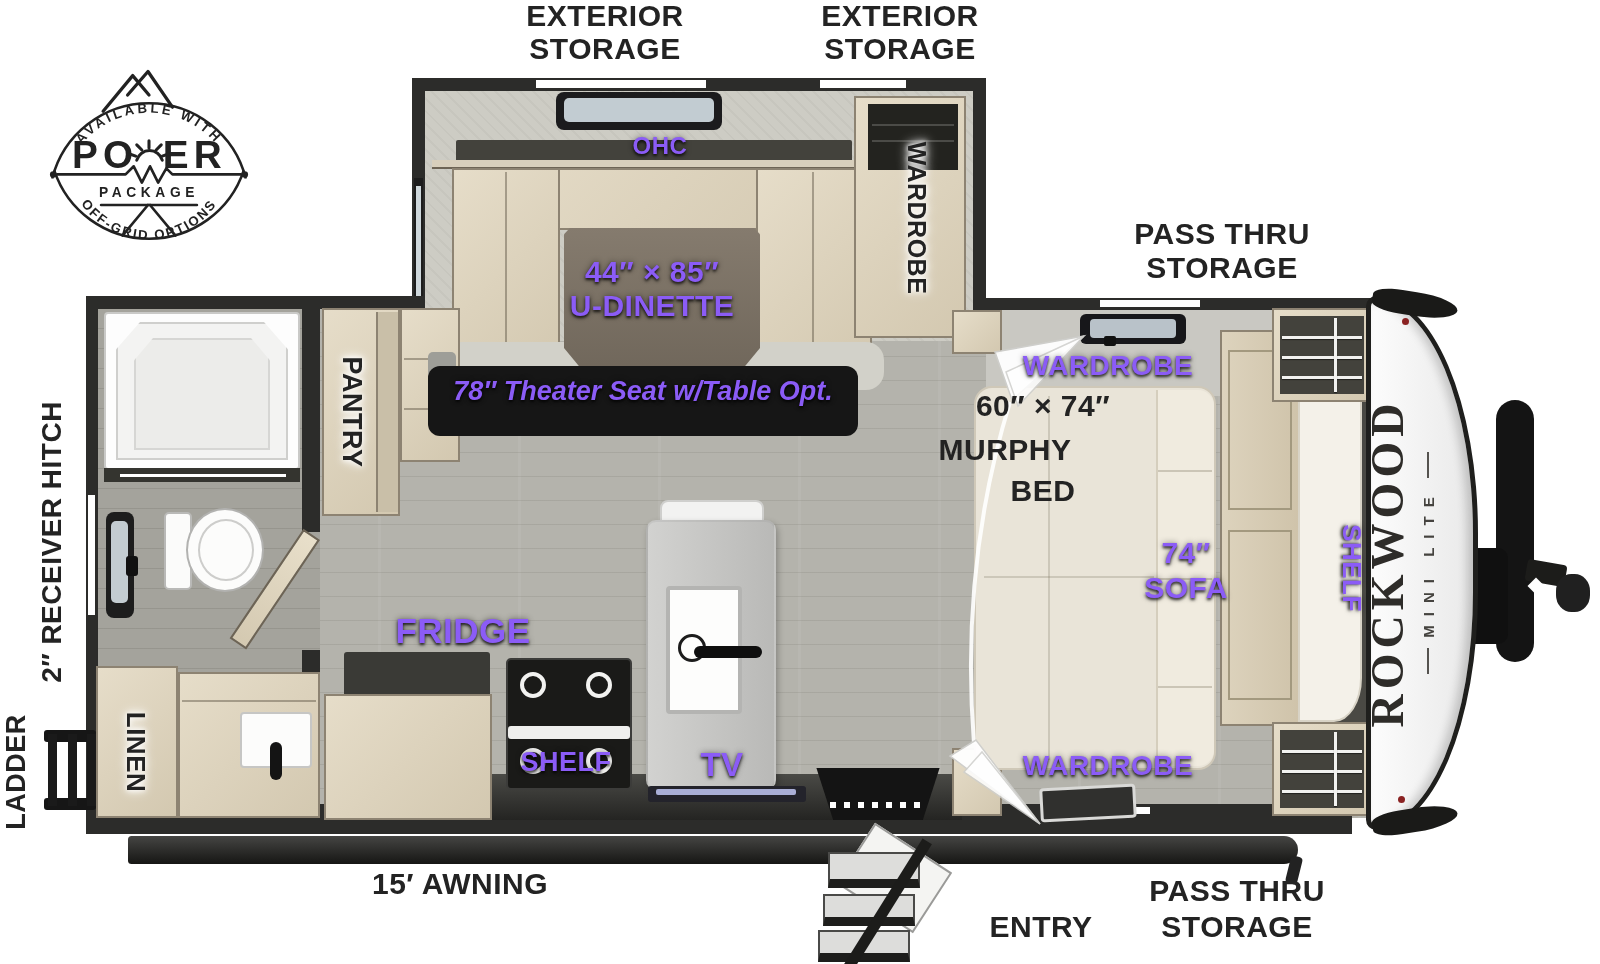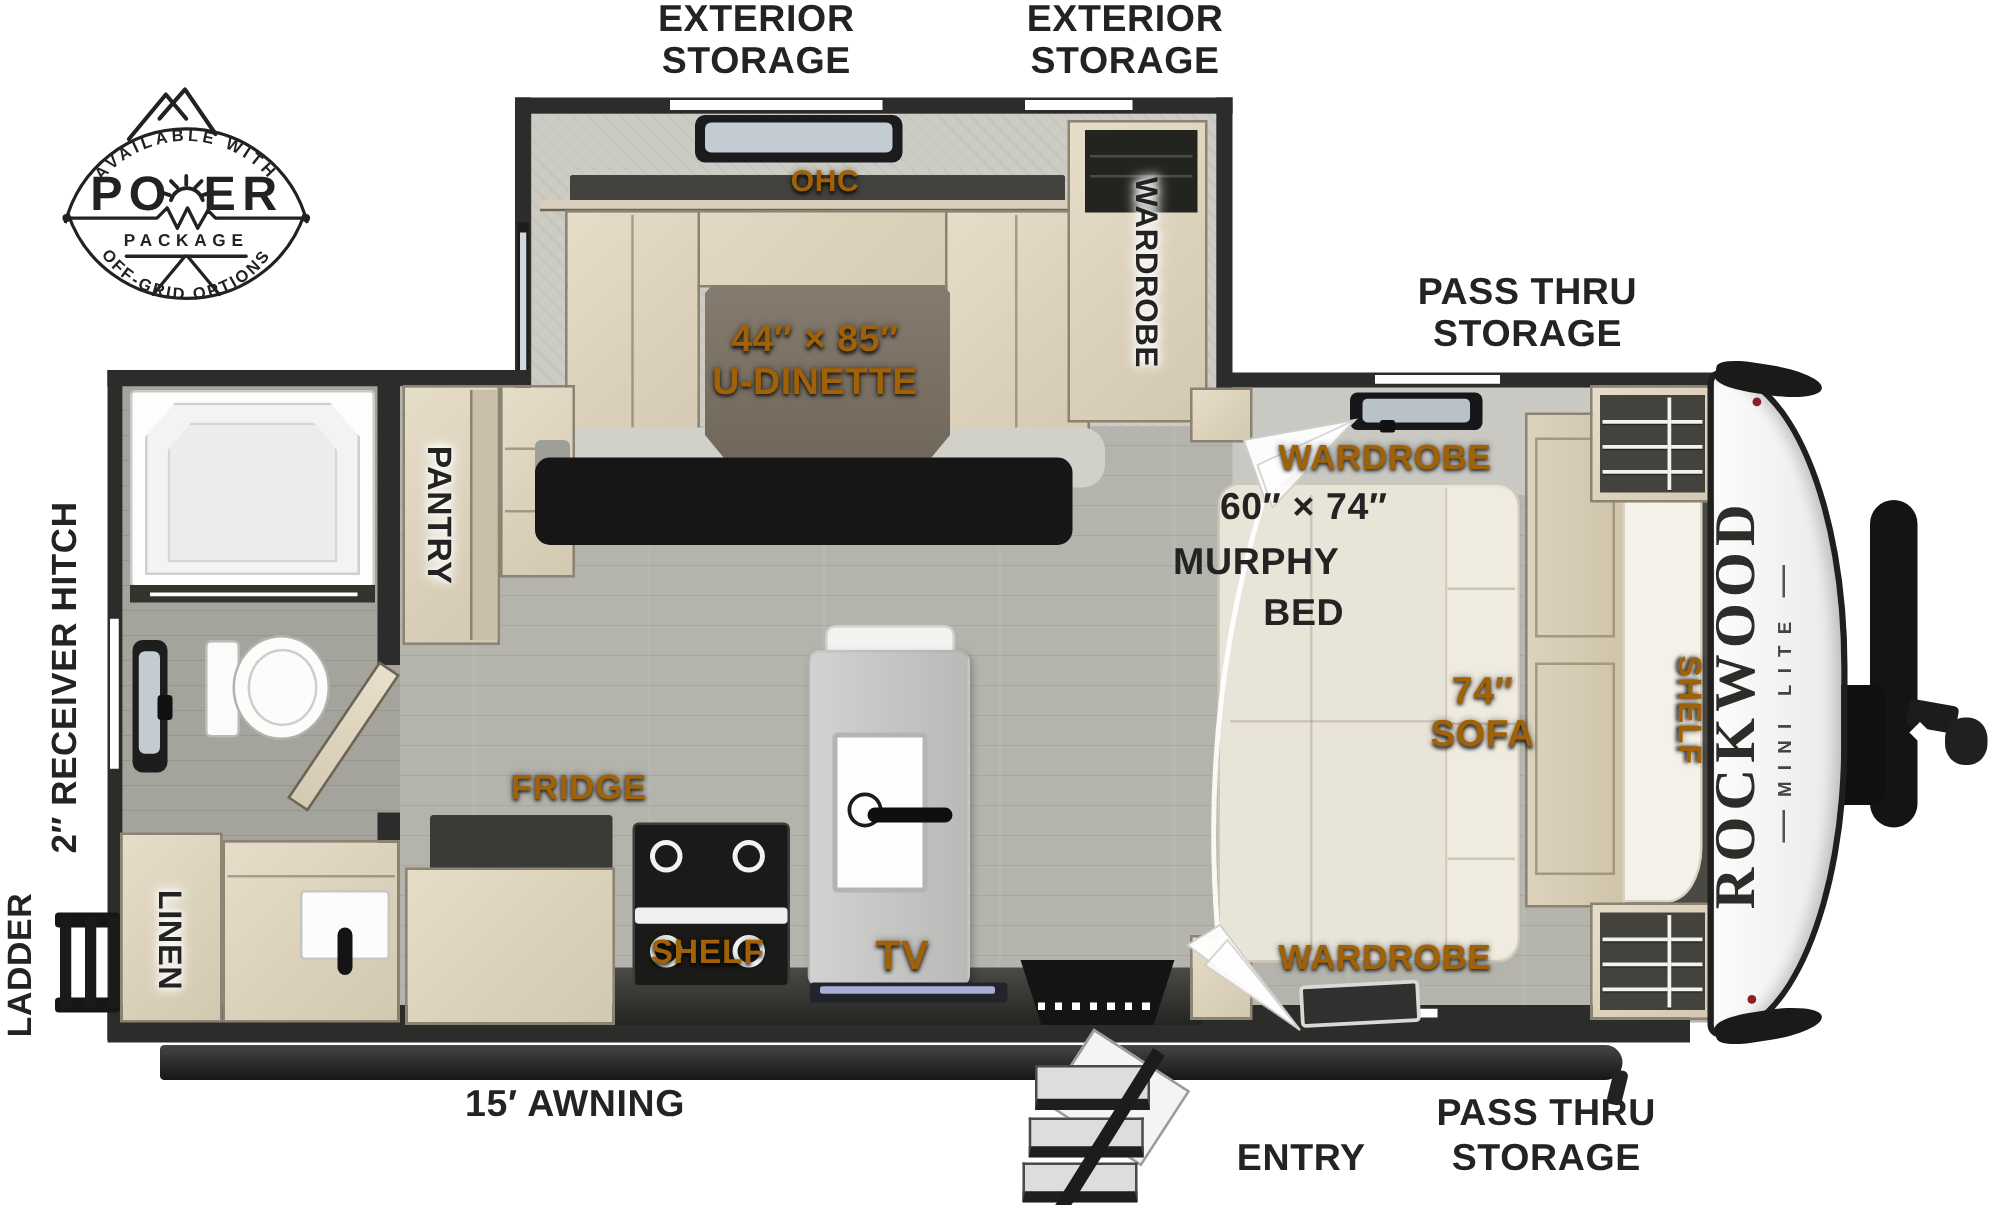--- a/index.html
+++ b/index.html
@@ -6,21 +6,21 @@
   html,body{background:#fff}
   #plan{position:relative;width:1600px;height:964px;background:#fff;overflow:hidden;
         font-family:"Liberation Sans",sans-serif}
   .a{position:absolute}
   .wall{position:absolute;background:#2c2c2a}
   .gap{position:absolute;background:#fff}
   .cab{position:absolute;background:linear-gradient(135deg,#e6ddc9,#d3c8b0);border:2px solid #8d8372}
   .dk{position:absolute;background:#23231f}
   .lbl{position:absolute;font-weight:800;color:#232323;letter-spacing:.5px;white-space:nowrap;
        transform:translate(-50%,-50%);font-size:30px;line-height:1}
-  .white{color:#a16207;text-shadow:0 2px 3px rgba(0,0,0,.78),0 0 6px rgba(0,0,0,.45)}
+  .white{color:#8b5cf6;text-shadow:0 2px 3px rgba(0,0,0,.78),0 0 6px rgba(0,0,0,.45)}
   .glow{text-shadow:0 0 5px #fff,0 0 9px #fff,0 0 13px #fff}
   .vert{writing-mode:vertical-rl;font-size:26px}
   .rot{transform:translate(-50%,-50%) rotate(-90deg)}
   .it{font-style:italic;font-size:27px;letter-spacing:0}
   .floor-main{background:#b4b3ac;background-image:repeating-linear-gradient(180deg,rgba(60,55,45,.10) 0 1px,transparent 1px 24px),repeating-linear-gradient(90deg,rgba(255,255,255,.06) 0 3px,transparent 3px 140px)}
   .floor-bath{background:#a4a39c;background-image:repeating-linear-gradient(180deg,rgba(50,48,40,.12) 0 1px,transparent 1px 20px)}
   .floor-slide{background:#cdccc4;background-image:repeating-linear-gradient(45deg,rgba(0,0,0,.03) 0 2px,transparent 2px 9px)}
   .seam{position:absolute;background:rgba(90,82,66,.45)}
   .rail{position:absolute;background:#f2f2f0;box-shadow:0 1px 1px rgba(0,0,0,.5)}
   .tread{position:absolute;background:#dddddb;border:2px solid #4a4a48;border-bottom:9px solid #1e1e1c}
@@ -240,22 +240,23 @@
   <div class="tread" style="left:828px;top:852px;width:92px;height:36px"></div>
   <div class="tread" style="left:823px;top:894px;width:92px;height:32px"></div>
   <div class="tread" style="left:818px;top:930px;width:92px;height:32px"></div>
   <div class="a" style="left:882px;top:830px;width:11px;height:150px;background:#1c1c1a;transform:rotate(32deg)"></div>
 
   <div class="lbl white" style="left:660px;top:146px;font-size:24px">OHC</div>
   <div class="lbl vert glow" style="left:916px;top:218px;font-size:25px">WARDROBE</div>
   <div class="lbl white" style="left:652px;top:272px">44″ × 85″</div>
   <div class="lbl white" style="left:652px;top:306px">U-DINETTE</div>
   <div class="note" style="left:428px;top:366px;width:430px;height:70px"></div>
+  <div class="lbl white it" style="left:643px;top:391px">78″ Theater Seat w/Table Opt.</div>
   <div class="lbl vert glow" style="left:351px;top:412px;font-size:27px">PANTRY</div>
-  <div class="lbl white" style="left:463px;top:630px;font-size:28px">FRIDGE</div>
+  <div class="lbl white" style="left:463px;top:630px;font-size:35px">FRIDGE</div>
   <div class="lbl white" style="left:566px;top:762px;font-size:27px">SHELF</div>
   <div class="lbl white" style="left:722px;top:764px;font-size:33px">TV</div>
   <div class="lbl vert glow" style="left:136px;top:752px">LINEN</div>
   <div class="lbl white" style="left:1108px;top:366px;font-size:28px">WARDROBE</div>
   <div class="lbl" style="left:1043px;top:406px">60″ × 74″</div>
   <div class="lbl" style="left:1005px;top:450px">MURPHY</div>
   <div class="lbl" style="left:1043px;top:491px">BED</div>
   <div class="lbl white" style="left:1186px;top:553px">74″</div>
   <div class="lbl white" style="left:1186px;top:588px">SOFA</div>
   <div class="lbl vert white" style="left:1352px;top:568px">SHELF</div>

